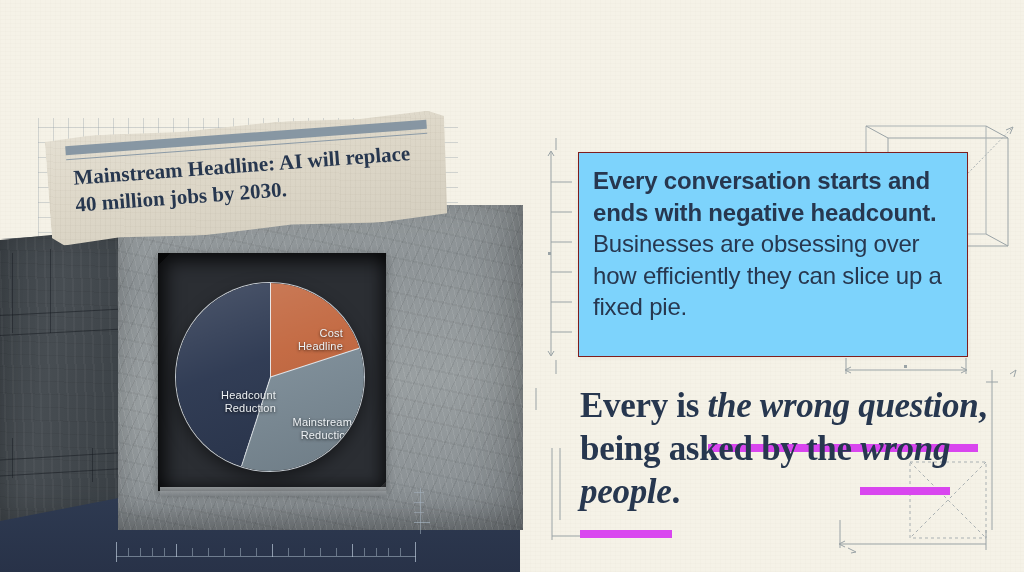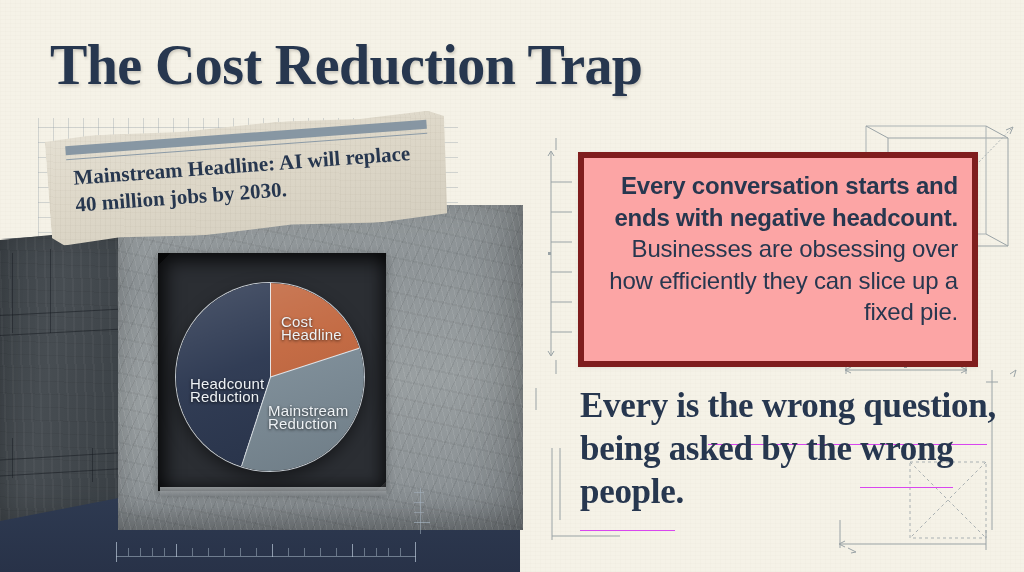--- a/index.html
+++ b/index.html
@@ -112,23 +112,24 @@
     overflow:hidden;
   }
   .pie .slices{position:absolute;inset:0;border-radius:50%;}
   .pie .sep{position:absolute;left:50%;top:50%;width:1px;height:50%;
             background:rgba(236,241,245,.9);transform-origin:50% 0;}
   .pie .gloss{
     position:absolute;inset:0;border-radius:50%;
     background:linear-gradient(160deg,rgba(255,255,255,.16) 0%,rgba(255,255,255,.03) 42%,rgba(0,0,0,.12) 100%);
   }
   .pie-label{
-    position:absolute;color:#eef2f5;font-size:15px;line-height:13px;
-    text-align:left;text-shadow:0 1px 3px rgba(0,0,0,.75);
+    position:absolute;color:#eef2f5;font-size:11px;line-height:13px;
+    text-align:right;text-shadow:0 1px 3px rgba(0,0,0,.75);
     letter-spacing:.2px;
+    margin-top:12px;
   }
   #lbl-headcount{left:14px;top:94px;width:86px;}
   #lbl-cost{left:105px;top:32px;width:62px;}
   #lbl-oper{left:92px;top:121px;width:84px;}
 
   
   .plinth{
     position:absolute;left:0px;top:498px;width:520px;height:74px;
     background:linear-gradient(180deg,#2e3a51,#283248);
   }
@@ -165,51 +166,50 @@
     font-family:"Liberation Serif",serif;font-weight:700;
     font-size:21px;line-height:27px;color:#27374f;
   }
 
   
   .bp{position:absolute;inset:0;pointer-events:none;}
 
   
   .callout{
     position:absolute;left:578px;top:152px;width:388px;height:203px;
-    background:#fca5a5;
-    border:6px solid #7f1d1d;
+    background:#7dd3fc;
+    border:1px solid #7f1d1d;
     box-shadow:0 1px 4px rgba(80,75,60,.08);
-    text-align:right;
   }
   .callout-text{
     position:absolute;left:14px;top:12px;width:360px;
     font-size:24px;line-height:31.5px;color:#27374f;letter-spacing:-.2px;
   }
   .callout-text b{font-weight:700;}
 
   
   .statement{
     position:absolute;left:580px;top:384px;width:420px;
     font-family:"Liberation Serif",serif;font-weight:700;
     font-size:35px;line-height:43px;color:#27374f;letter-spacing:-.3px;
   }
   .u-orange{
-    border-bottom:1px solid #d946ef;
+    border-bottom:8px solid #d946ef;
     padding-bottom:19px;
+    font-style:italic;
   }
 </style>
 </head>
 <body>
 
 <div id="slide">
 
   <div class="grain"></div>
   <div class="gridpaper"></div>
 
-  <div class="title">The Cost Reduction Trap</div>
 
   <div class="plinth-right"></div>
   <div class="plinth"></div>
 
   <div class="block-wrap">
     <div class="block-top"></div>
     <div class="block-left">
       <div class="scratch"></div>
       <div class="tline" style="left:-10px;top:88px;width:190px;transform:rotate(-3deg);"></div>
       <div class="tline" style="left:-10px;top:108px;width:190px;transform:rotate(-3deg);"></div>

